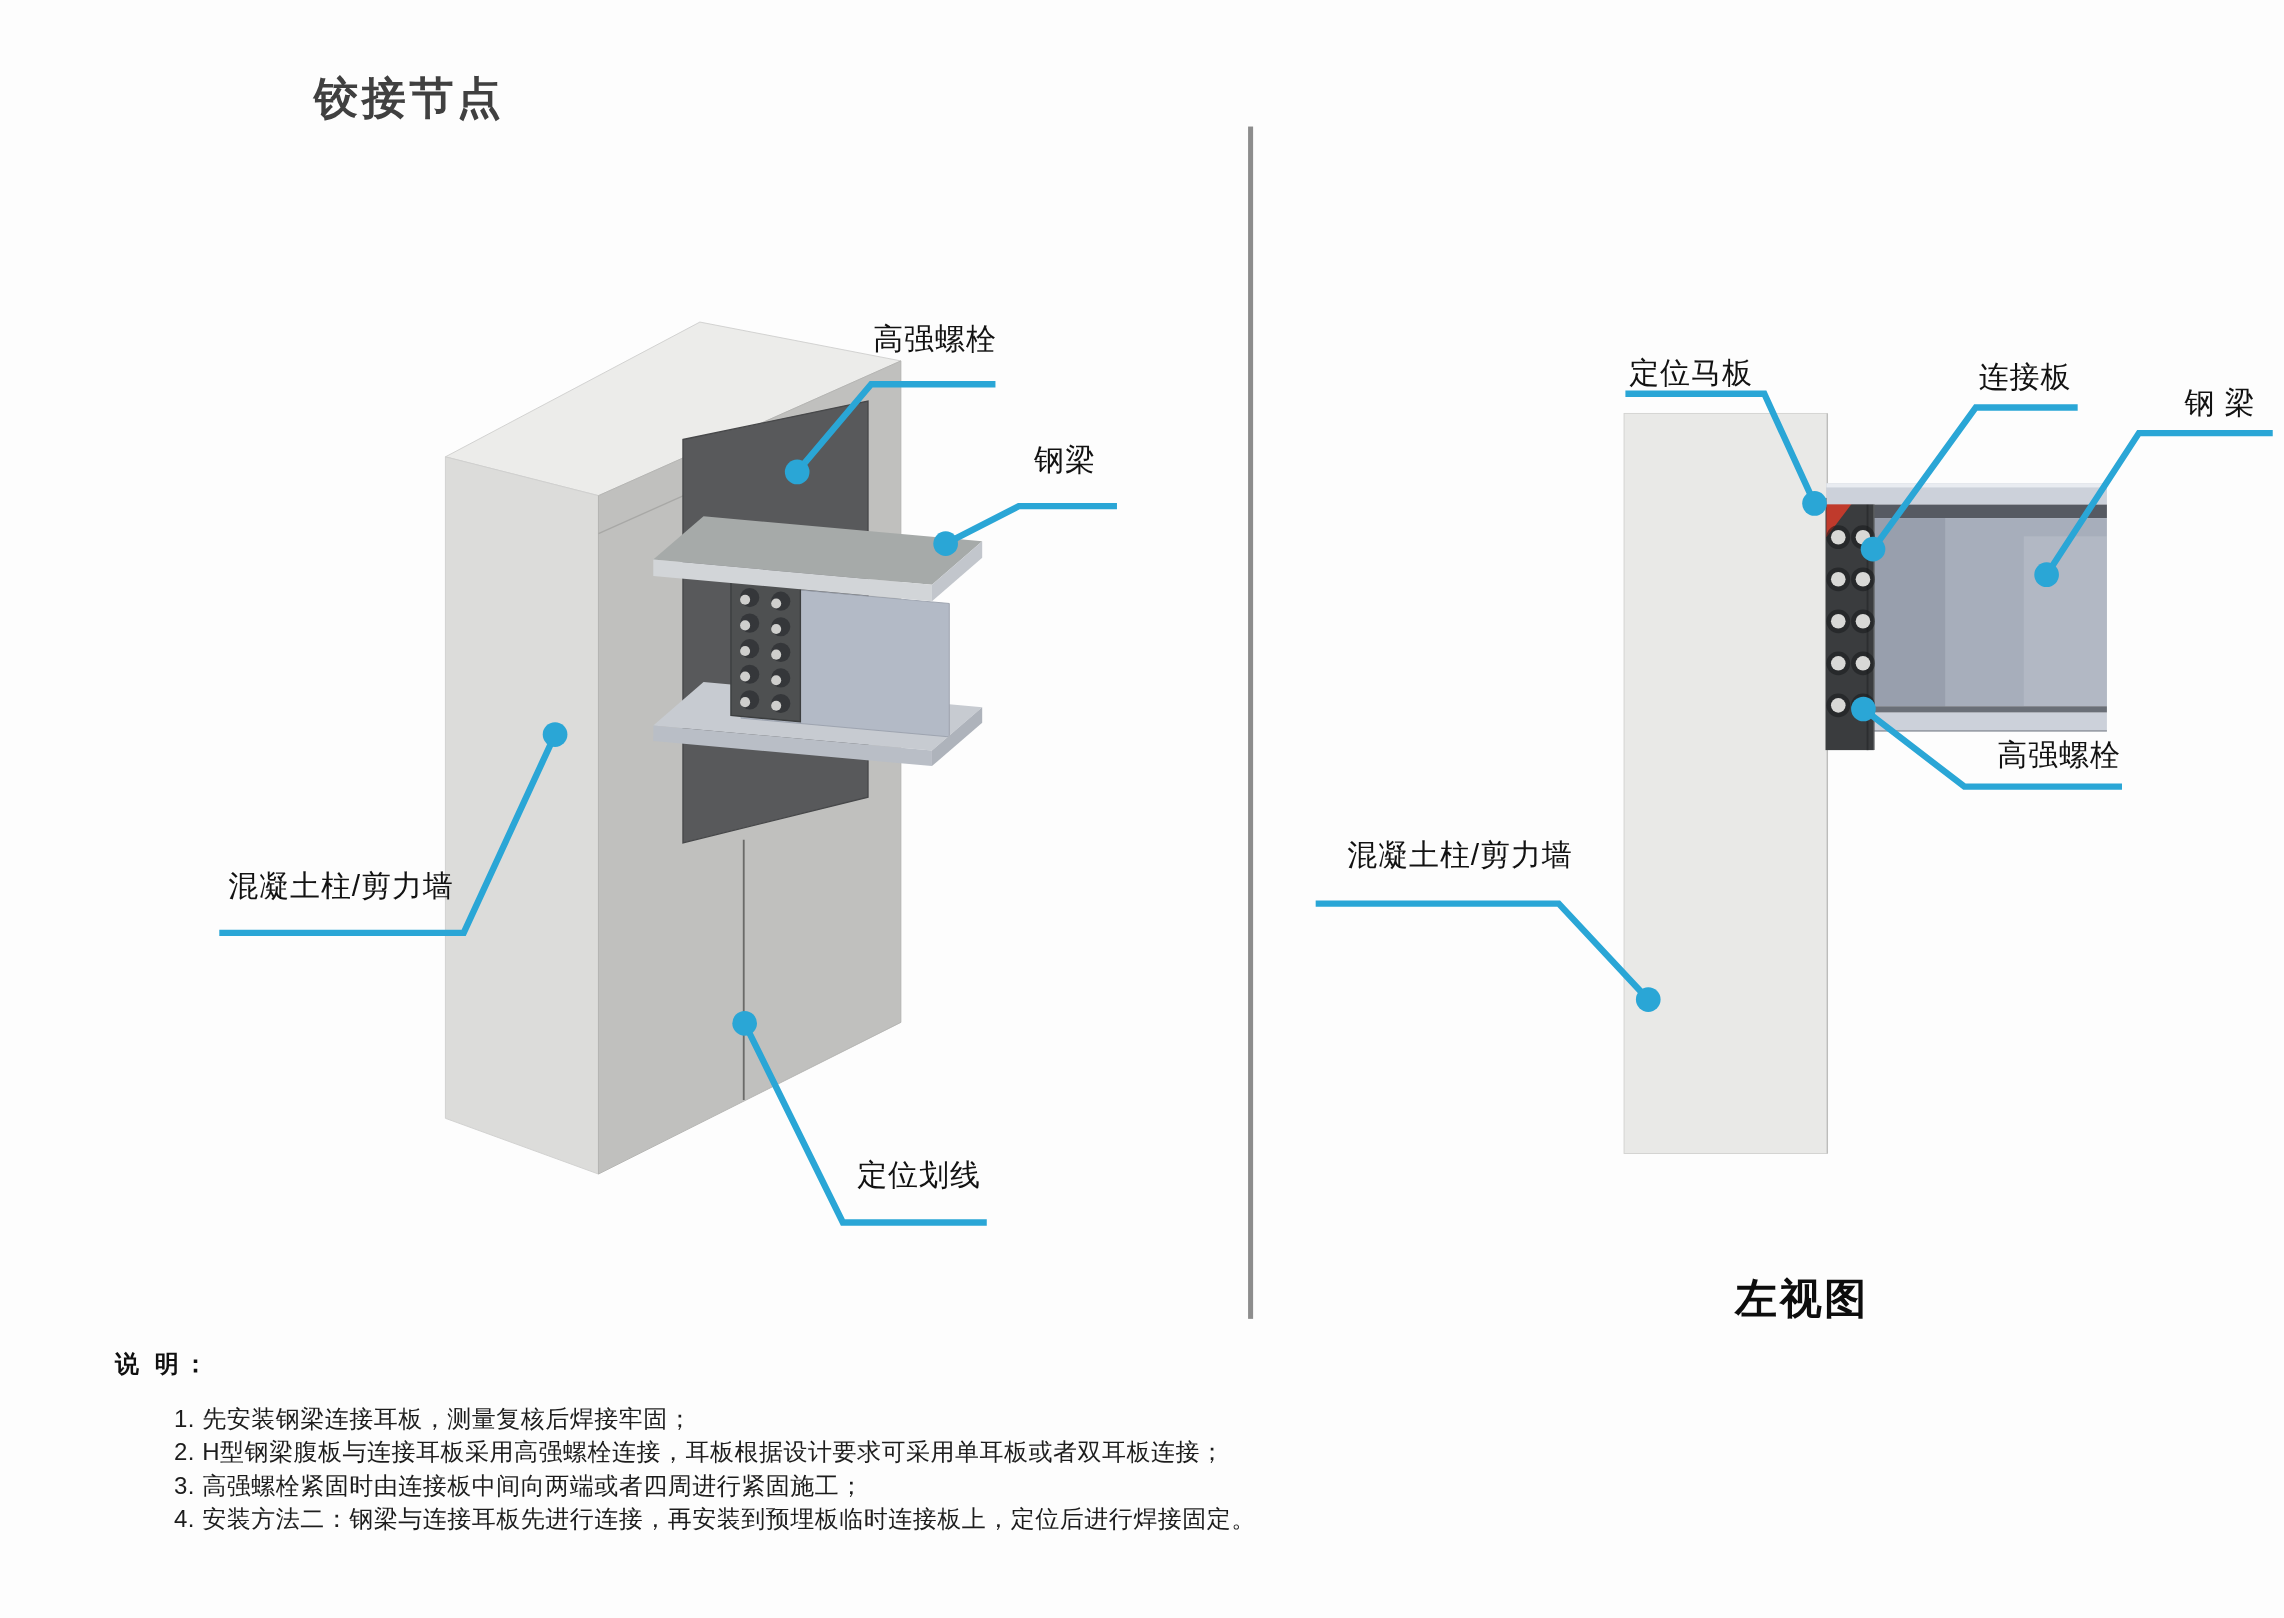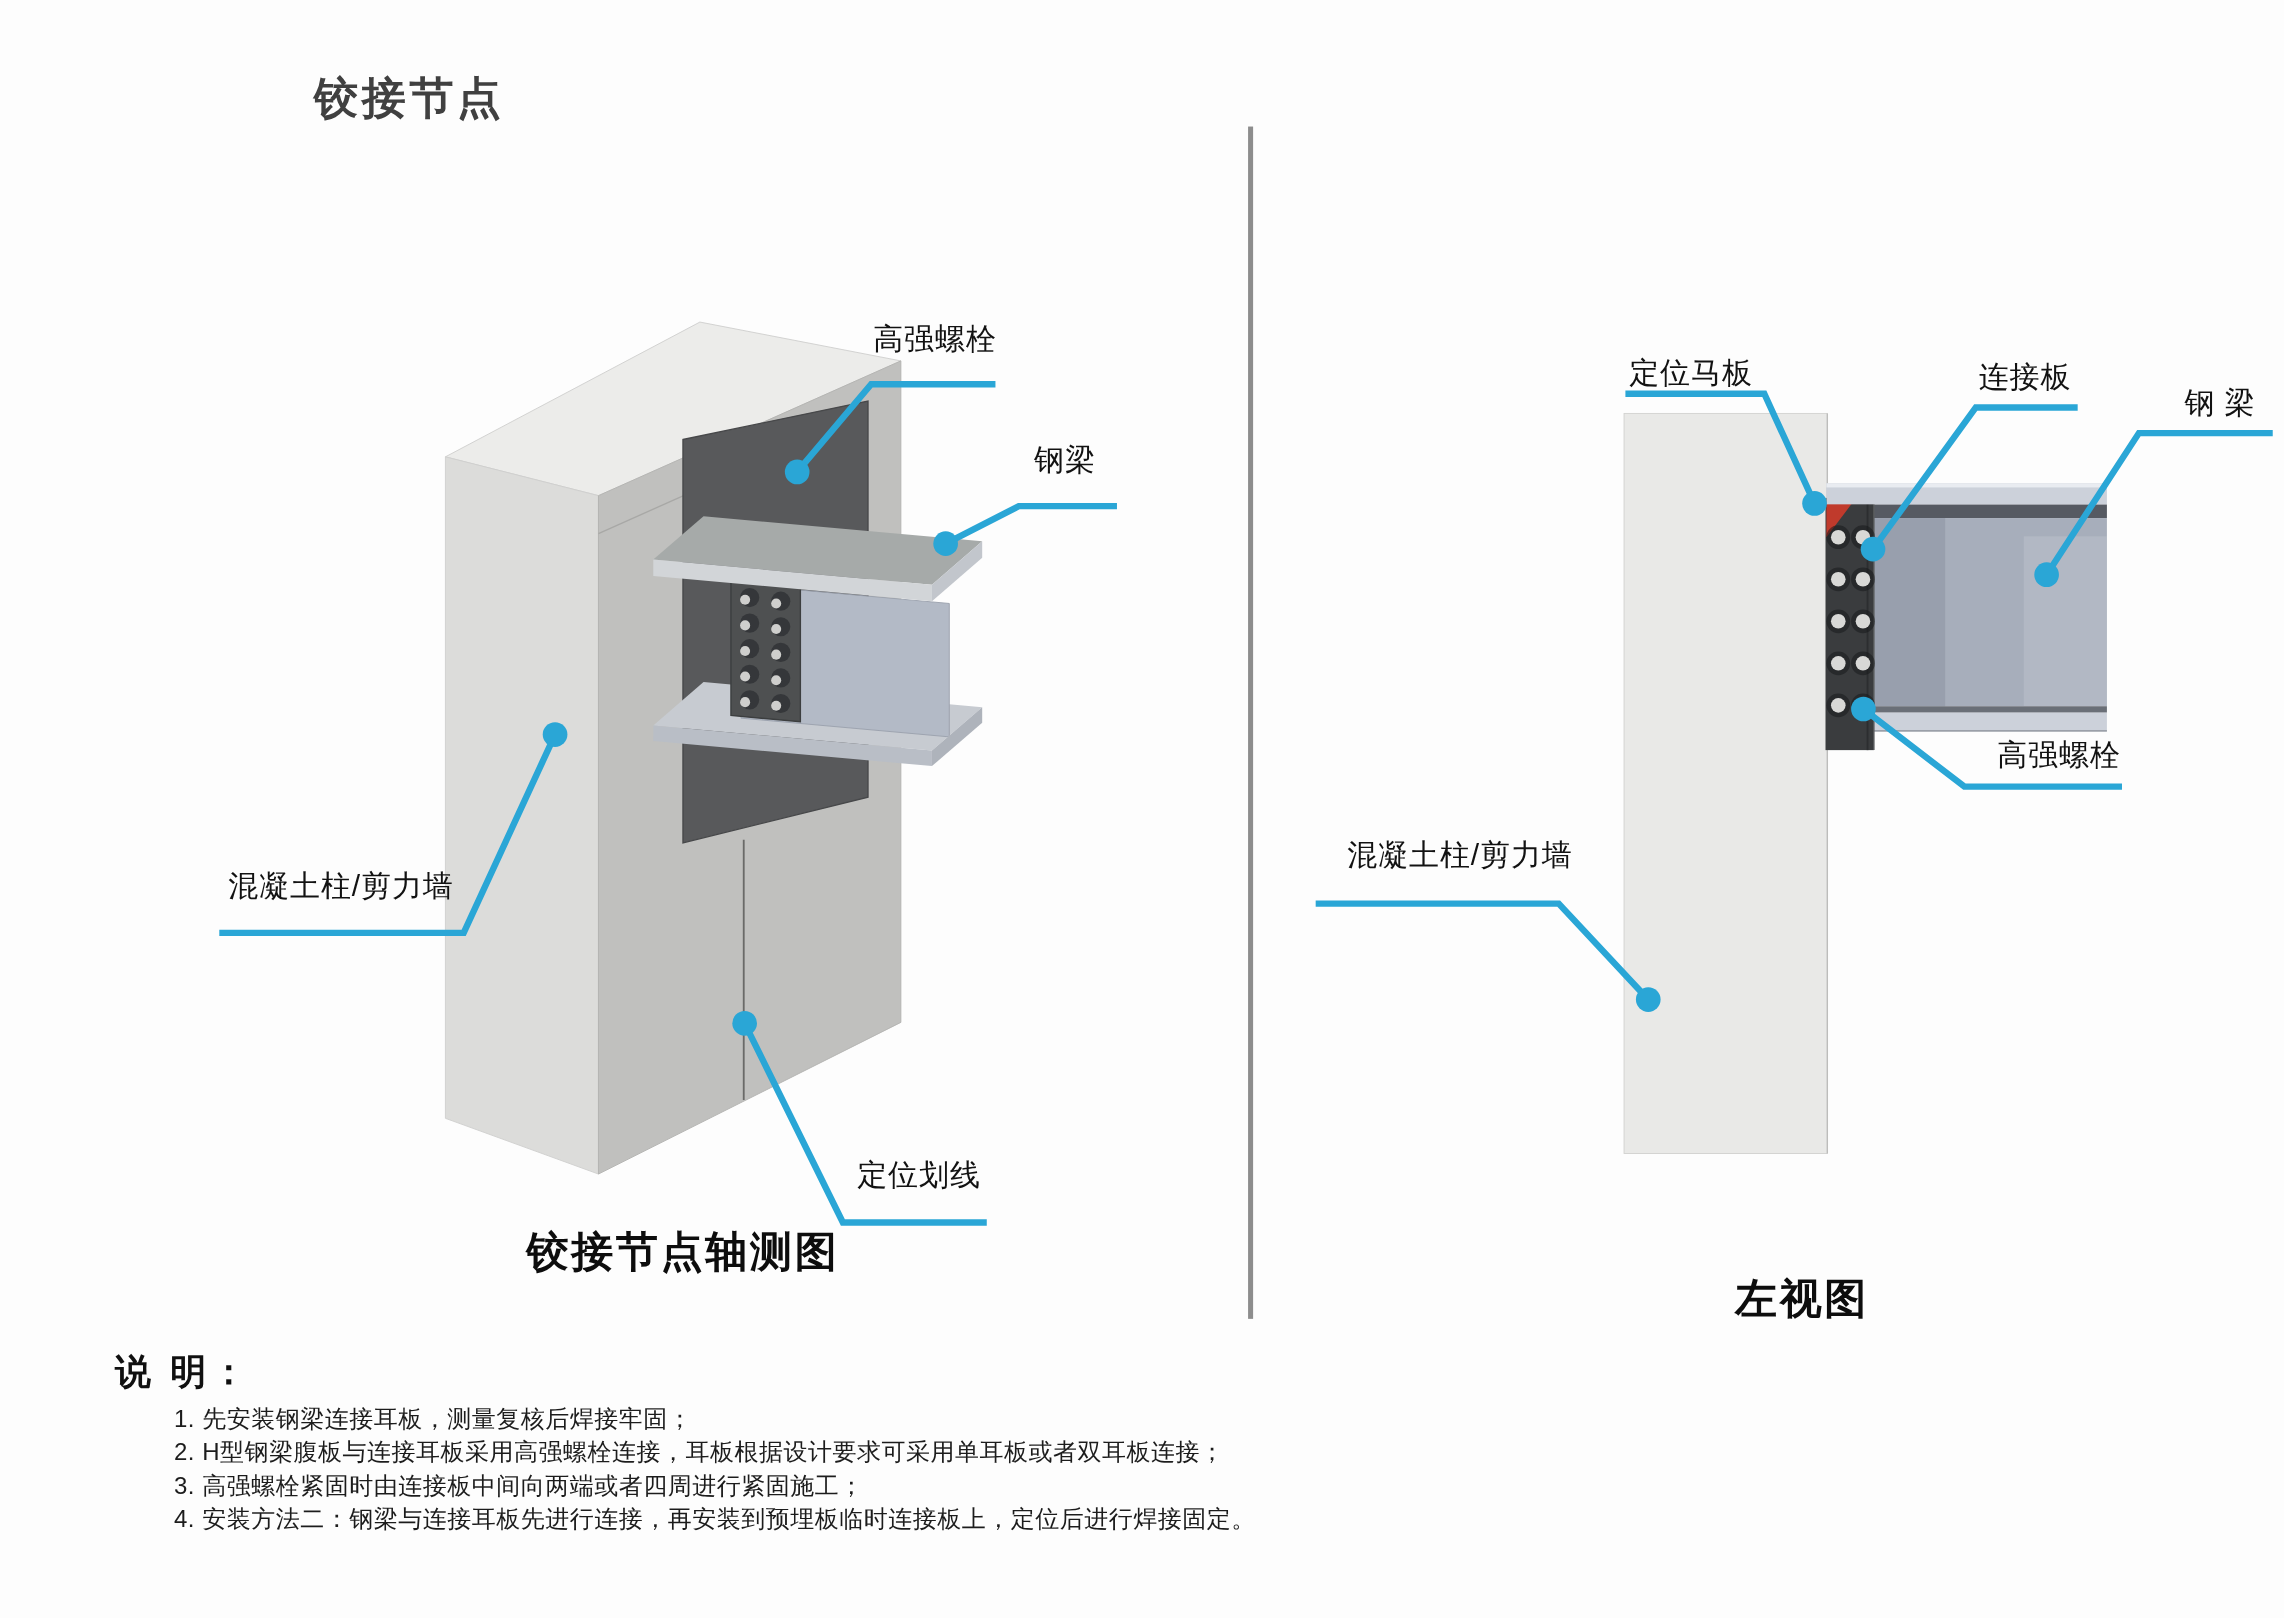--- a/index.html
+++ b/index.html
@@ -5,21 +5,21 @@
   html,body{margin:0;padding:0;background:#fdfdfd;}
   .page{position:relative;width:2339px;height:1619px;background:#fdfdfd;overflow:hidden;
         font-family:"Liberation Sans", sans-serif;color:#141414;}
   .layer{position:absolute;left:0;top:0;width:2339px;height:1619px;}
   .lbl{position:absolute;transform:translate(-50%,-50%);white-space:nowrap;
        font-size:30px;color:#121212;letter-spacing:0.9px;}
   .title{position:absolute;font-size:44px;font-weight:bold;letter-spacing:3.7px;color:#404040;}
   .caption{position:absolute;transform:translate(-50%,-50%);font-size:42px;font-weight:bold;
            letter-spacing:2.7px;color:#0d0d0d;white-space:nowrap;}
   .notes{position:absolute;left:115px;top:1348px;}
-  .notes-heading{font-size:36px;font-weight:bold;letter-spacing:4.6px;color:#101010;}
+  .notes-heading{font-size:24px;font-weight:bold;letter-spacing:4.6px;color:#101010;}
   .note-line{position:absolute;left:59px;white-space:nowrap;font-size:24px;color:#1c1c1c;letter-spacing:0.5px;}
   .n1{top:55px}.n2{top:88px}.n3{top:122px}.n4{top:155px}
 </style>
 </head>
 <body>
 
 <div class="page">
 
   <svg class="layer" viewBox="0 0 5120 3544">
 
@@ -187,21 +187,20 @@
       <circle cx="3608" cy="2188" r="27"></circle>
     </g>
   </svg>
 
   <div class="title" style="left:314px;top:69px;">铰接节点</div>
 
   <div class="lbl" style="left:935px;top:339px;">高强螺栓</div>
   <div class="lbl" style="left:1065px;top:460px;">钢梁</div>
   <div class="lbl" style="left:341px;top:886px;">混凝土柱/剪力墙</div>
   <div class="lbl" style="left:919px;top:1175px;font-family:Liberation Serif, serif;">定位划线</div>
-  <div class="caption" style="left:683px;top:1252px;">铰接节点轴测图</div>
 
   <div class="lbl" style="left:1691px;top:365px;margin-top:8px;">定位马板</div>
   <div class="lbl" style="left:2025px;top:377px;">连接板</div>
   <div class="lbl" style="left:2220px;top:403px;">钢 梁</div>
   <div class="lbl" style="left:2047px;top:755px;margin-left:12px;">高强螺栓</div>
   <div class="lbl" style="left:1460px;top:855px;">混凝土柱/剪力墙</div>
   <div class="caption" style="left:1802px;top:1299px;">左视图</div>
 
   <div class="notes">
     <div class="notes-heading">说 明：</div>

